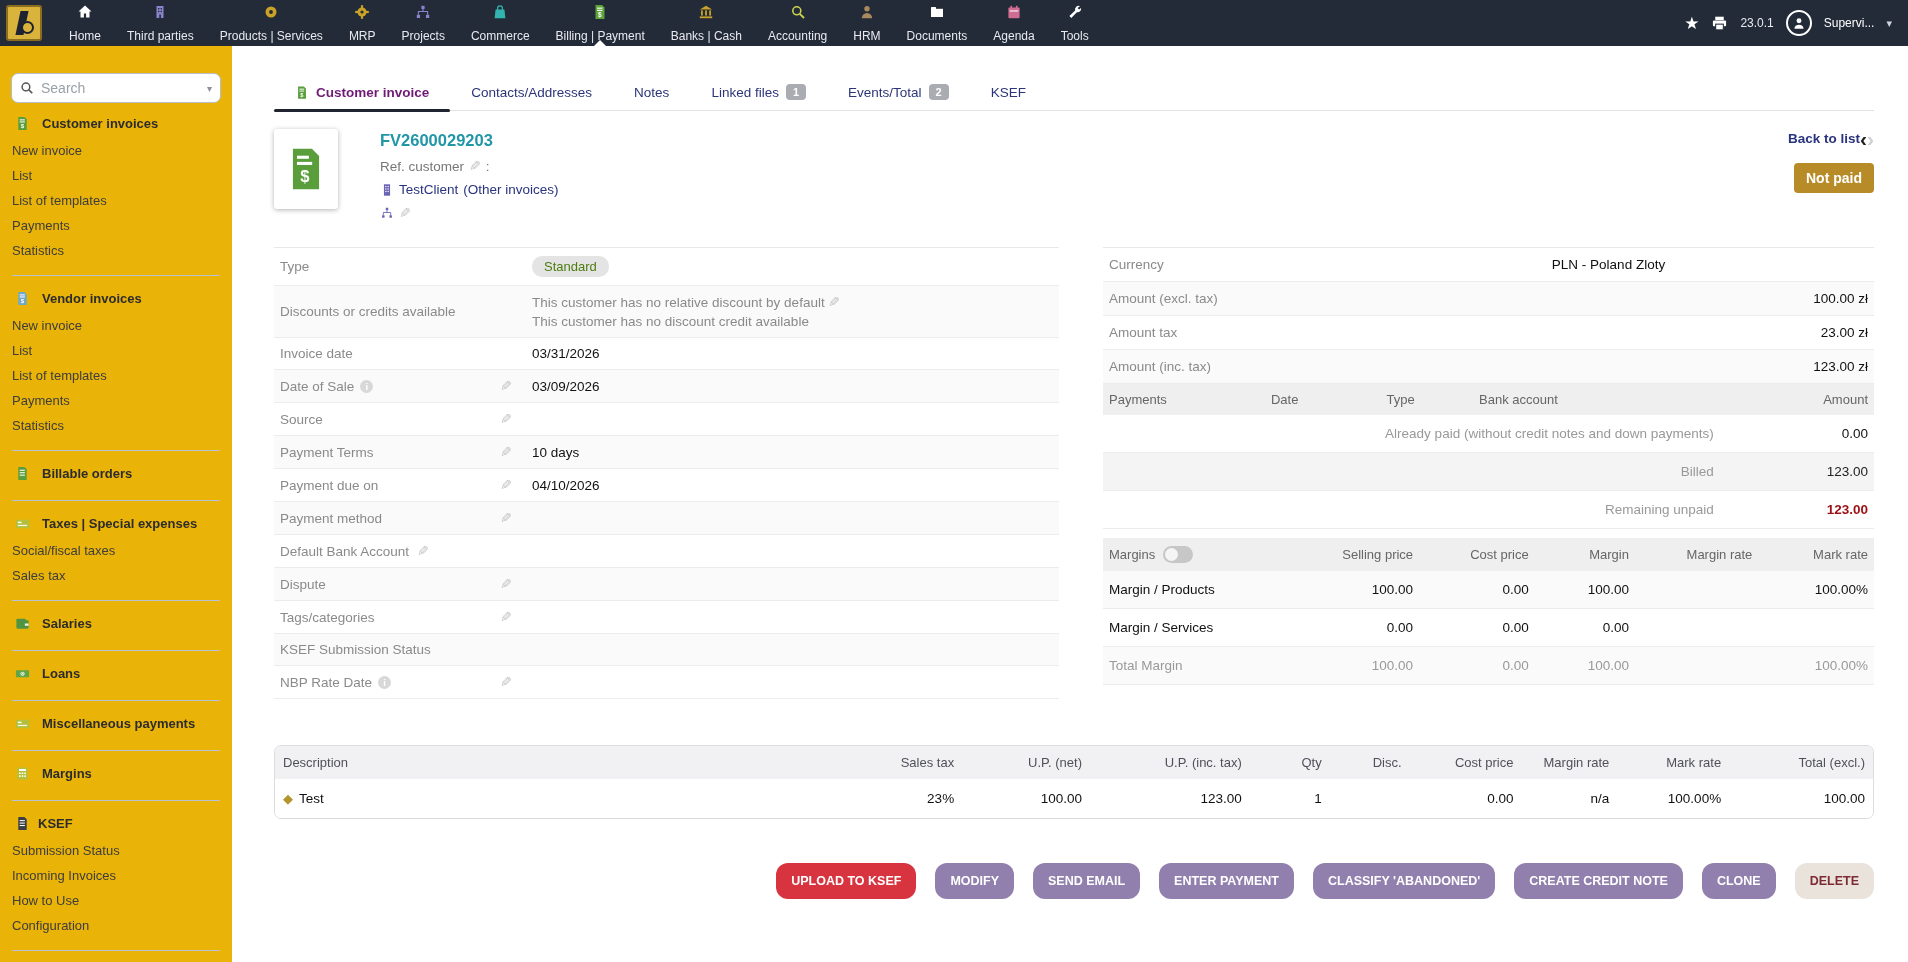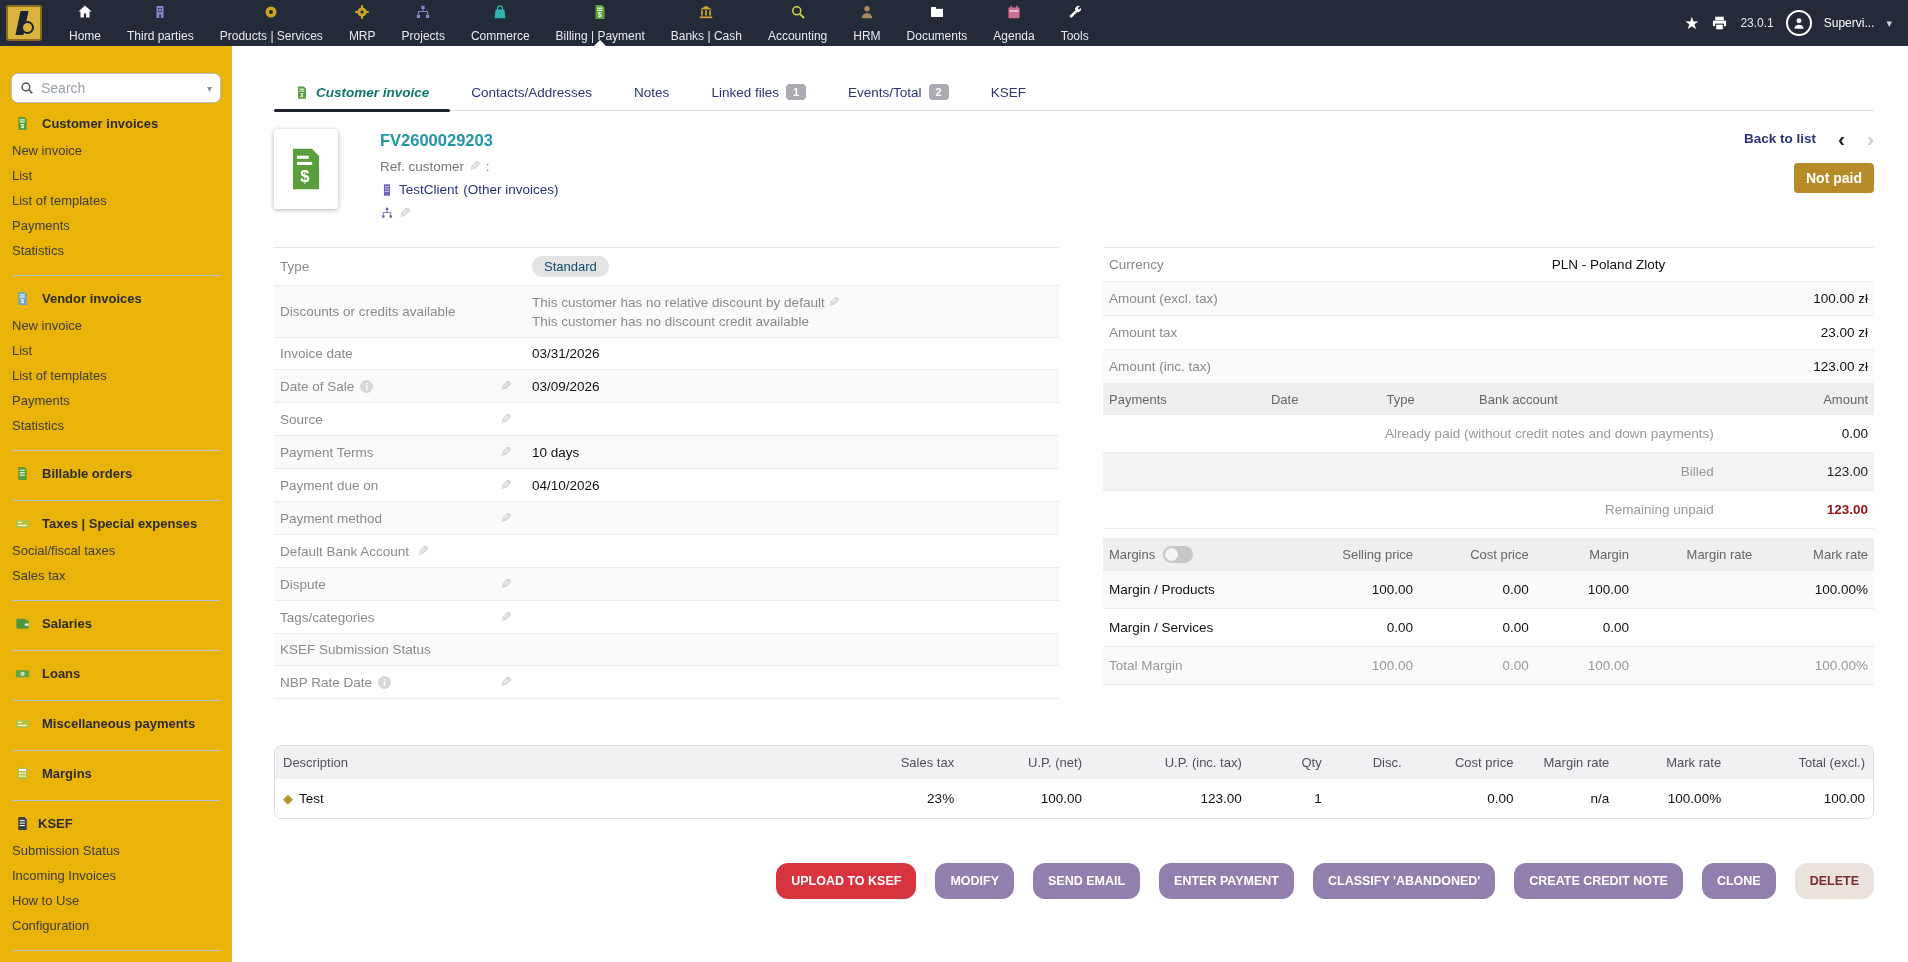--- a/index.html
+++ b/index.html
@@ -42,58 +42,58 @@
   .side-item { display:block; padding:5px 0 5px 12px; color:#3d3d3d; font-size:13px; text-decoration:none; cursor:pointer; }
   .side-div { border:none; border-top:1px solid #b7c2d2; margin:4px 12px 2px 12px; }
 
   
   .main { position:absolute; top:46px; left:232px; width:1676px; height:916px; background:#fff; padding:0 34px 0 42px; }
 
   
   .tabs { display:flex; align-items:flex-end; margin-top:30px; border-bottom:1px solid #e2e2e2; }
   .tab { display:flex; align-items:center; gap:7px; padding:8px 21px 10px; color:#2c3578; font-size:13.5px; cursor:pointer; position:relative; white-space:nowrap; }
   .tab svg { width:14px; height:15px; }
-  .tab.active { font-weight:bold; color:#0f766e;font-style:italic; }
+  .tab.active { font-weight:bold; color:#701a75; }
   .tab.active::after { content:""; position:absolute; left:0; right:0; bottom:-2px; height:3px; background:#1f2430; border-radius:2px; }
   .tab-badge { background:#abacb2; color:#fff; font-size:11px; font-weight:bold; border-radius:4px; padding:2px 7px; }
 
   
   .banner { display:flex; margin-top:18px; }
   .doc-card { width:64px; height:80px; background:#fff; border-radius:3px; box-shadow:0 1px 5px rgba(0,0,0,.3);
     display:flex; align-items:center; justify-content:center; flex:none; }
   .doc-card svg { width:38px; height:46px; }
   .banner-text { margin-left:42px; padding-top:2px; }
   .banner-ref { color:#2096a6; font-weight:bold; font-size:16.5px; }
   .banner-line { margin-top:8px; color:#777; display:flex; align-items:center; gap:5px; font-size:13.5px; }
   .banner-line svg { width:14px; height:14px; }
   .link-navy { color:#29337e; text-decoration:none; cursor:pointer; }
   .pencil { color:#c3c3c3; font-size:14px; display:inline-block; transform:scaleX(-1); cursor:pointer; }
   .banner-right { margin-left:auto; text-align:right; padding-top:2px; }
-  .backlist-row { display:flex; align-items:center; gap:22px; justify-content:flex-start; }
+  .backlist-row { display:flex; align-items:center; gap:0; justify-content:flex-start; }
   .backlist { color:#29337e; font-weight:bold; font-size:13.5px; cursor:pointer; text-decoration:none; }
   .chev { font-size:21px; line-height:14px; font-weight:bold; cursor:pointer; }
   .chev.prev { color:#1f1f1f; }
   .chev.next { color:#cfcfcf; }
   .status-badge { display:inline-block; margin-top:17px; background:#b78b28; color:#fff; font-weight:bold;
     font-size:14px; padding:7px 12px; border-radius:4px; }
 
   
   .columns { display:flex; margin-top:26px; gap:44px; align-items:flex-start; }
   .col-left { width:785px; flex:none; }
   .col-right { width:771px; flex:none; }
 
   table.fields { width:100%; border-collapse:collapse; border-top:1px solid #e8e8e8; }
   table.fields td { border-bottom:1px solid #ececec; padding:8px 6px; vertical-align:middle; font-size:13.5px; }
   table.fields tr:nth-child(even) td { background:#fafafa; }
   td.flabel { color:#8a8a8a; width:252px; }
   .flabel-inner { display:flex; align-items:center; gap:6px; }
   .flabel-inner .pencil { margin-left:auto; margin-right:8px; }
   .info-i { width:13px; height:13px; border-radius:50%; background:#d8d8d8; color:#fff; font-size:9.5px; font-weight:bold;
     display:inline-flex; align-items:center; justify-content:center; font-style:normal; }
-  .pill { display:inline-block; background:#e4e4e4; color:#0c4a6e; border-radius:10px; padding:3px 12px; font-size:13px; }
+  .pill { display:inline-block; background:#e4e4e4; color:#4d7c0f; border-radius:10px; padding:3px 12px; font-size:13px; }
   .muted-val { color:#8a8a8a; }
   .val-dark { color:#111; }
 
   table.amounts { width:100%; border-collapse:collapse; border-top:1px solid #e8e8e8; }
   table.amounts td { border-bottom:1px solid #ececec; padding:9px 6px; font-size:13.5px; }
   table.amounts tr:nth-child(even) td { background:#fafafa; }
   .amt-label { color:#8a8a8a; width:240px; }
   .amt-center { text-align:center; color:#111; }
   .amt-right { text-align:right; color:#111; }
 

